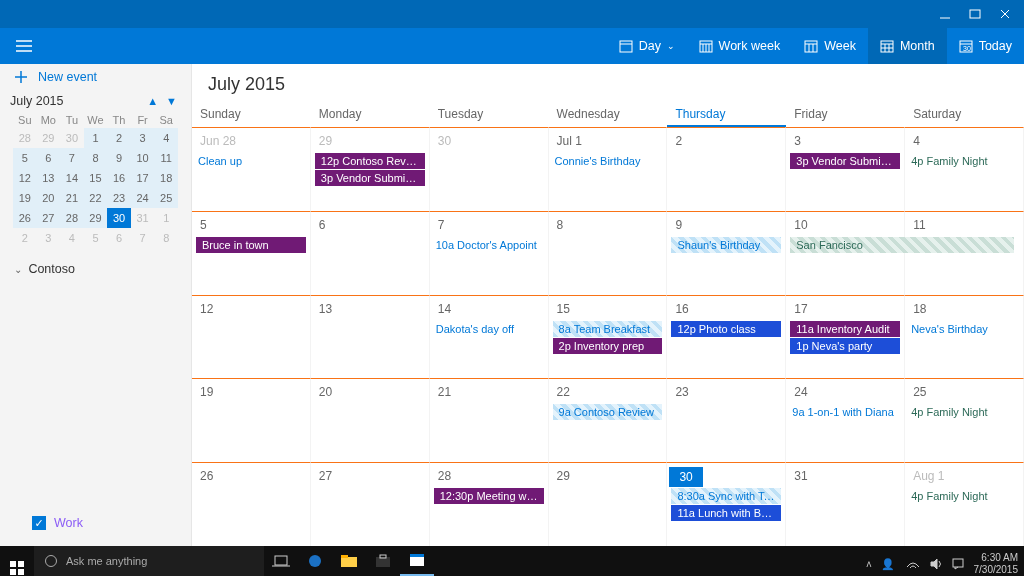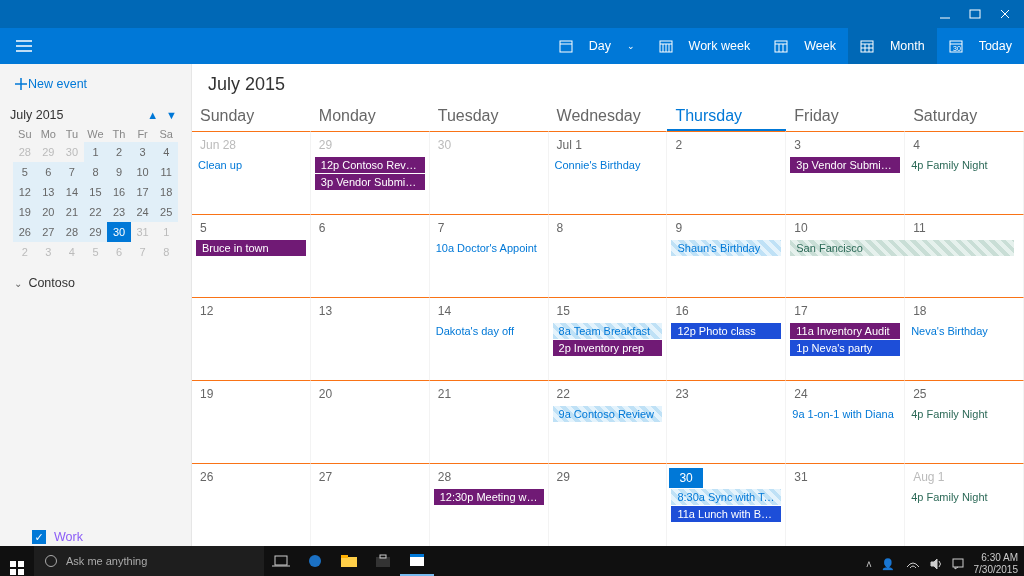--- a/index.html
+++ b/index.html
@@ -7,28 +7,28 @@
 
 
 .titlebar{height:28px;background:#0068b6;display:flex;justify-content:flex-end;align-items:center;padding-right:4px;color:#fff}
 .titlebar .winbtn{width:30px;height:28px;display:flex;align-items:center;justify-content:center;cursor:pointer}
 .titlebar svg{stroke:#fff;fill:none;stroke-width:1}
 
 
 .cmdbar{height:36px;background:#0078d7;display:flex;align-items:center;color:#fff}
 .hamburger{width:48px;height:36px;display:flex;align-items:center;justify-content:center;cursor:pointer}
 .cmdbar .spacer{flex:1}
-.viewbtn{display:flex;align-items:center;gap:16px;padding:0 12px;height:36px;cursor:pointer;font-size:12.5px}
+.viewbtn{display:flex;align-items:center;gap:6px;padding:0 12px;height:36px;cursor:pointer;font-size:12.5px}
 .viewbtn.selected{background:#0068b6}
 .viewbtn svg{stroke:#fff;fill:none}
 
 
 .work{display:flex;height:calc(576px - 28px - 36px - 30px)}
 .sidebar{width:192px;background:#f4f4f4;border-right:1px solid #e6e6e6;display:flex;flex-direction:column;font-size:12.5px;color:#333}
-.newevent{display:flex;align-items:center;padding:13px 14px;color:#0078d7;cursor:pointer}
+.newevent{display:flex;align-items:center;gap:10px;padding:6px 14px;color:#0078d7;cursor:pointer}
 .newevent svg{stroke:#0078d7}
 .minical-header{display:flex;align-items:center;justify-content:space-between;padding:4px 14px 4px 10px}
 .minical-header .lr{display:flex;gap:8px;color:#0078d7}
 .minical-header .lr span{cursor:pointer;font-size:11px}
 .minical{padding:0 13px}
 .minical table{width:100%;border-collapse:collapse;font-size:11px;color:#666}
 .minical th{font-weight:400;color:#888;padding:2px 0}
 .minical td{text-align:center;width:14.28%;height:20px;cursor:pointer}
 .minical td.out{color:#bbb}
 .minical td.inmonth{background:#e1eff8}
@@ -38,21 +38,21 @@
 .acct-head .chev{font-size:10px;color:#666}
 .cal-check{display:flex;align-items:center;gap:8px;padding:4px 4px 4px 22px;cursor:pointer}
 .cal-check .box{width:14px;height:14px;display:inline-flex;align-items:center;justify-content:center;color:#fff;font-size:11px}
 .cal-check.work .box{background:#0078d7}
 .cal-check.work span:last-child{color:#8b5cf6}
 
 
 .calwrap{flex:1;display:flex;flex-direction:column}
 .monthtitle{padding:10px 16px 4px;font-size:18px;color:#333}
 .dowrow{display:grid;grid-template-columns:repeat(7,1fr);padding:4px 0 0}
-.dowrow .dow{padding:4px 8px;font-size:16px;color:#666}
+.dowrow .dow{padding:4px 8px;font-size:12px;color:#666}
 .dowrow .dow.today{color:#0078d7;border-bottom:2px solid #0078d7}
 .grid{flex:1;display:grid;grid-template-columns:repeat(7,1fr);grid-template-rows:repeat(5,1fr)}
 .cell{border-top:1px solid #f97316;border-right:1px solid #f3f3f3;padding:4px 4px 2px;font-size:11px;overflow:hidden;position:relative}
 .cell .dnum{font-size:12px;color:#666;padding:2px 4px 4px;display:inline-block}
 .cell.out .dnum{color:#bbb}
 .cell.today .dnum{background:#0078d7;color:#fff;margin-left:-2px;padding:3px 10px}
 .ev{margin:1px 0;padding:2px 6px;font-size:11px;color:#fff;white-space:nowrap;overflow:hidden;text-overflow:ellipsis;cursor:pointer}
 .ev.text{background:none;color:#0078d7;padding-left:2px}
 .ev.text.personal{color:#2d6a58}
 .ev.blue{background:#701a75}

